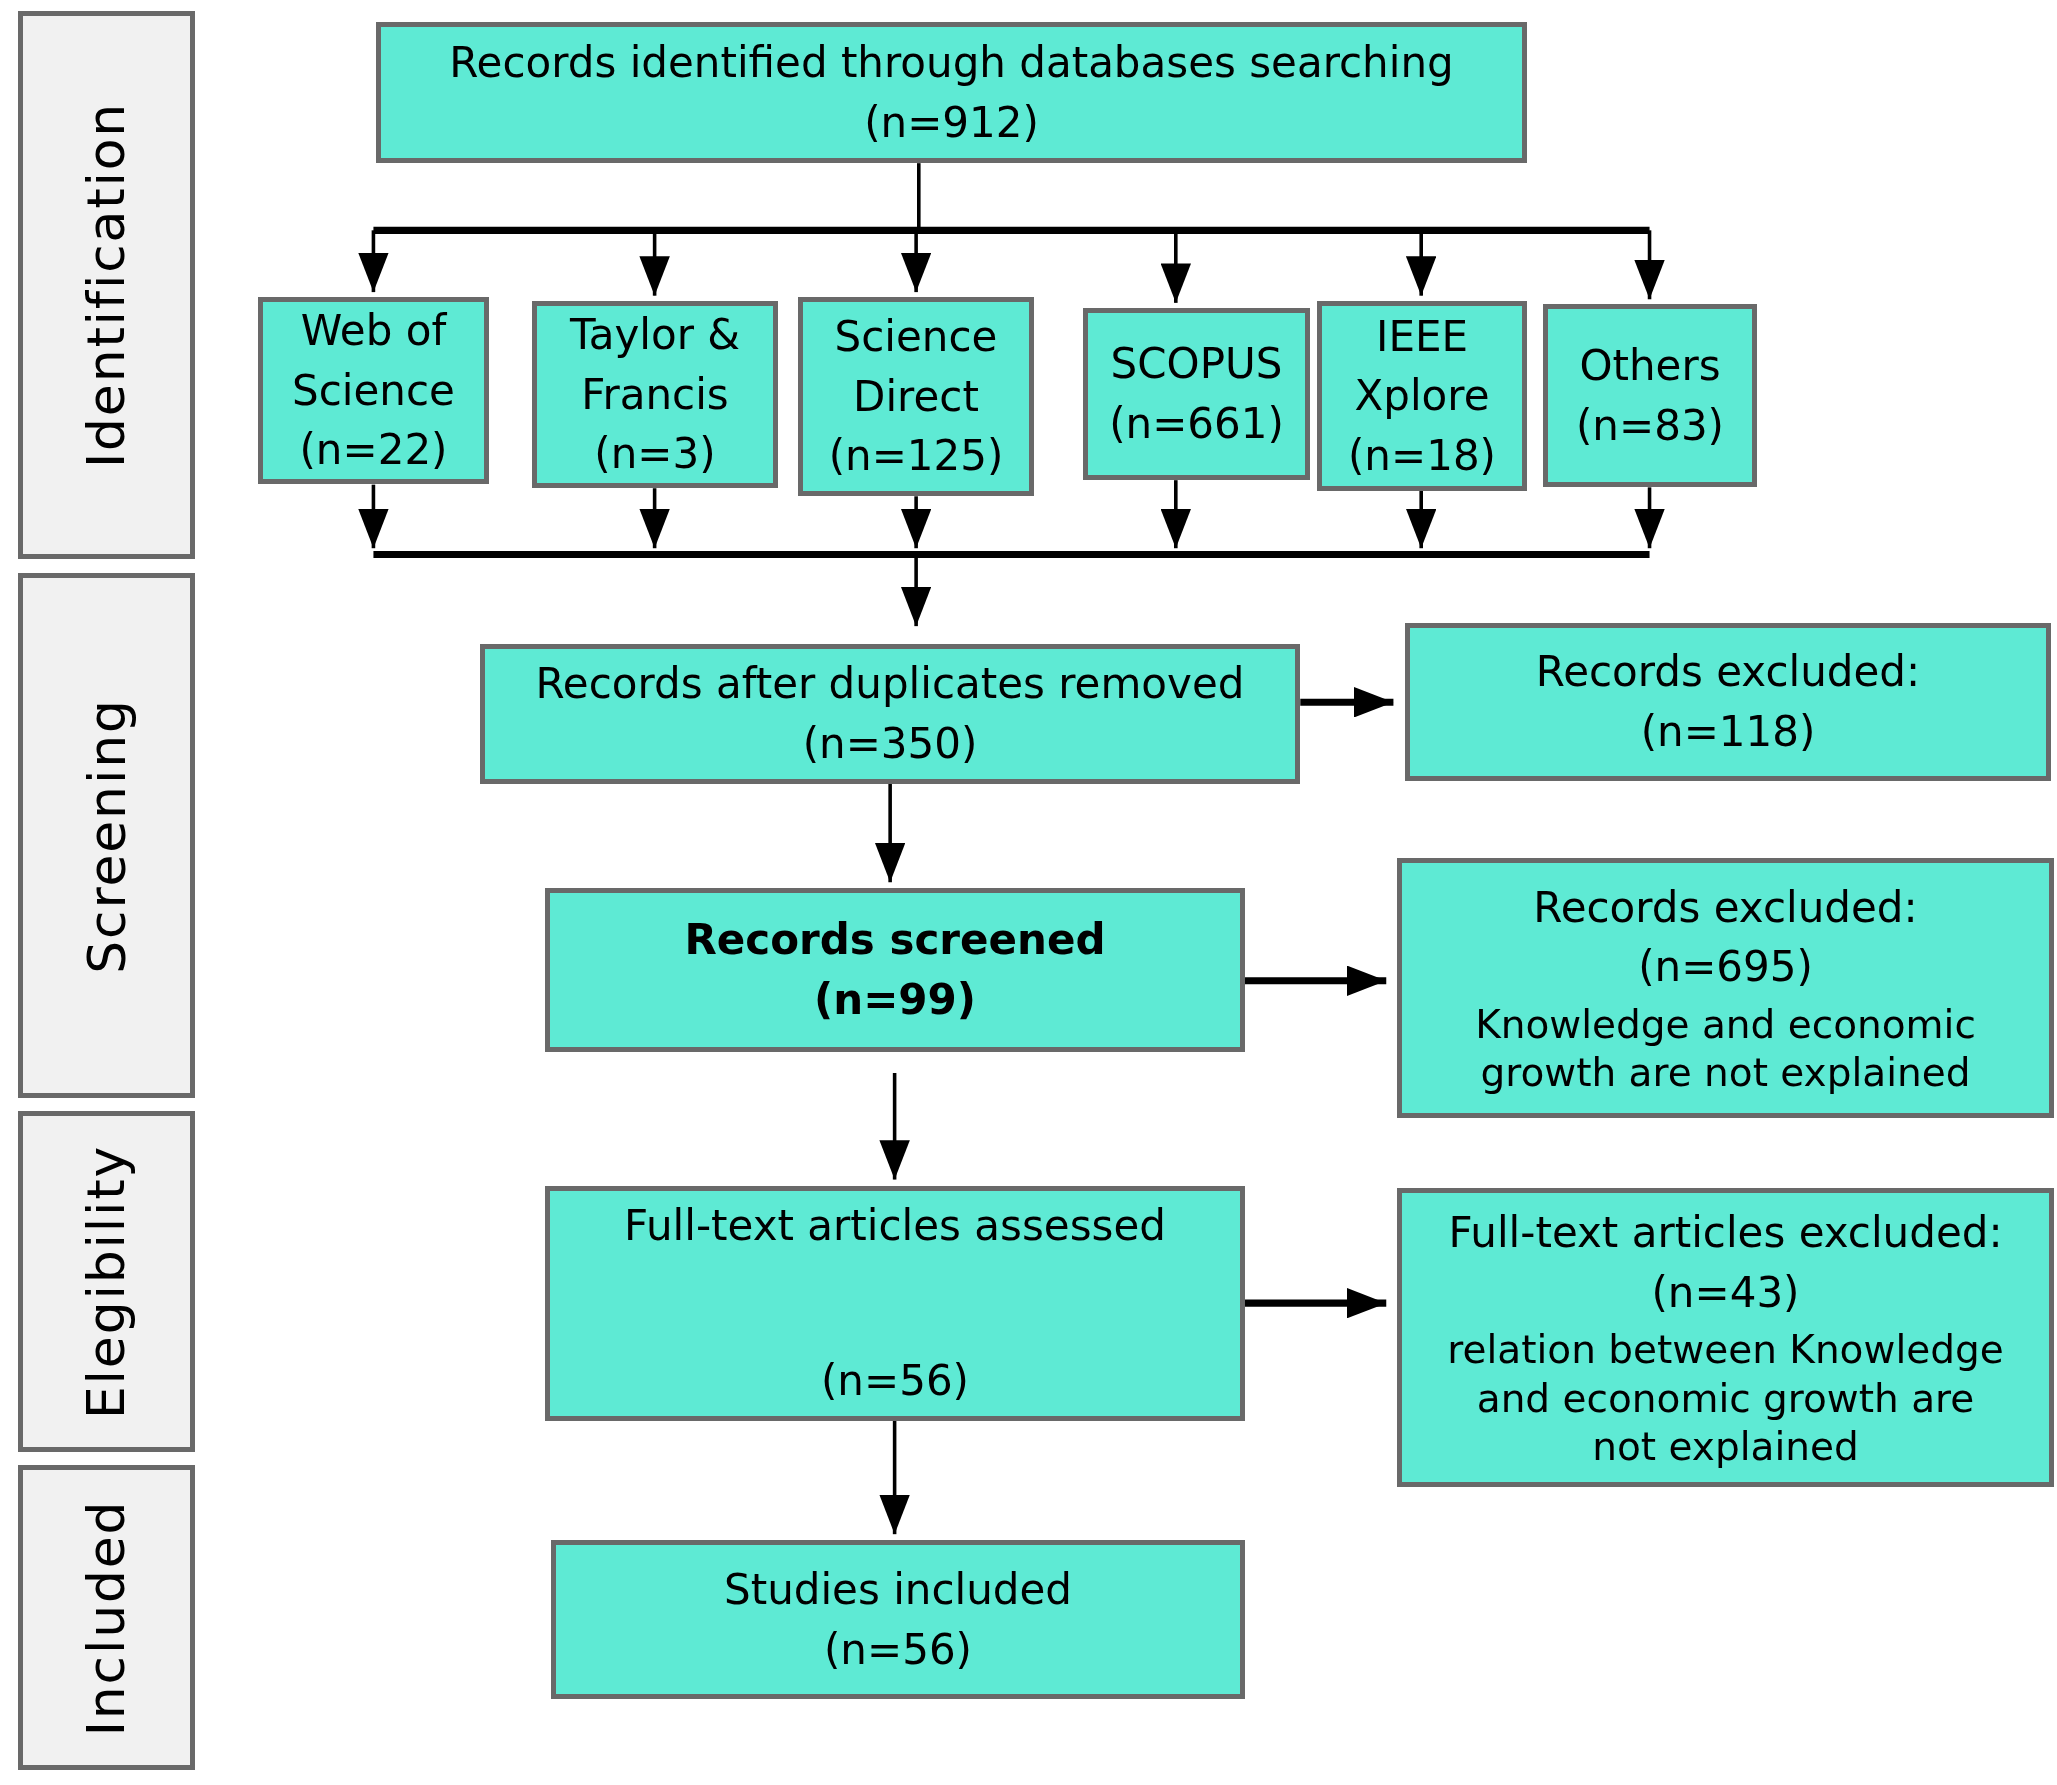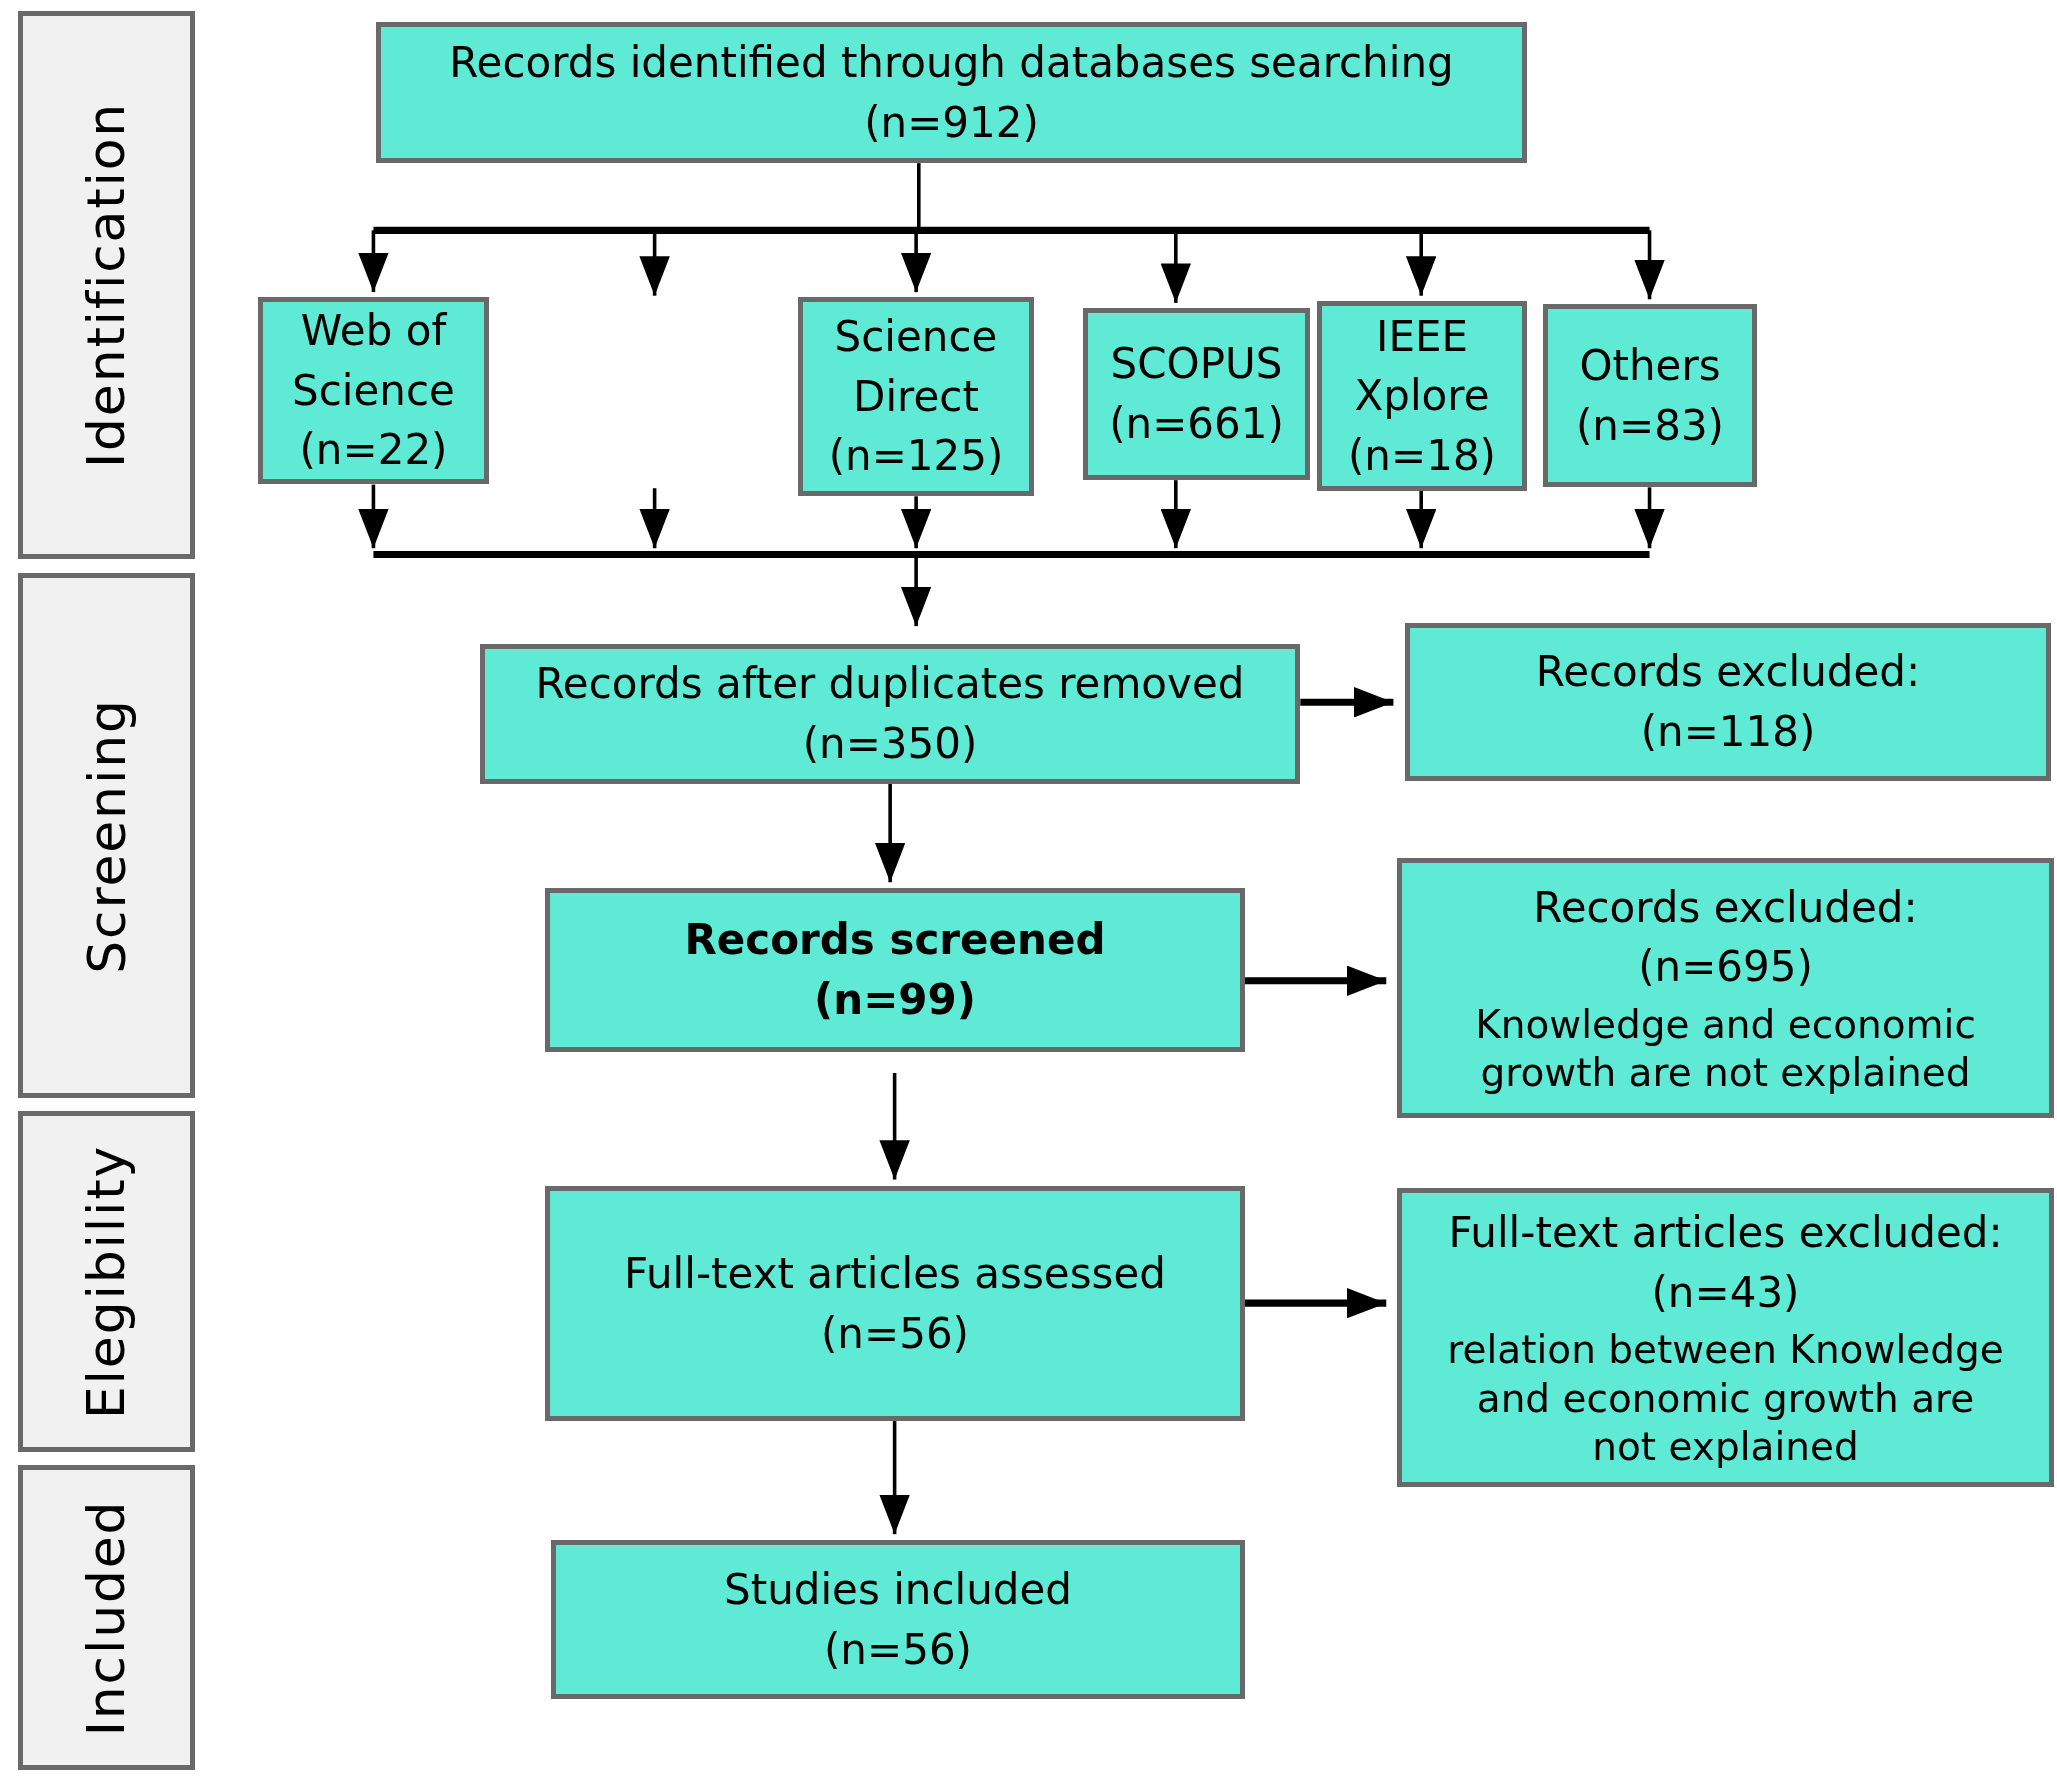--- a/index.html
+++ b/index.html
@@ -60,21 +60,21 @@
   
   .b-db0 { left: 258px;  top: 297px; width: 231px; height: 187px; text-align: center; }
   .b-db1 { left: 532px;  top: 301px; width: 246px; height: 187px; }
   .b-db2 { left: 798px;  top: 297px; width: 236px; height: 199px; }
   .b-db3 { left: 1062px; top: 308px; width: 227px; height: 172px; margin-left: 21px; }
   .b-db4 { left: 1317px; top: 301px; width: 210px; height: 190px; }
   .b-db5 { left: 1543px; top: 304px; width: 214px; height: 183px; }
   
   .b-dup      { left: 480px;  top: 632px;  width: 820px; height: 140px; margin-top: 12px; }
   .b-screened { left: 545px;  top: 888px;  width: 700px; height: 164px; font-weight: bold; }
-  .b-fulltext { left: 545px;  top: 1186px; width: 700px; height: 235px; }
+  .b-fulltext { left: 545px;  top: 1186px; width: 700px; height: 235px; justify-content: space-between; }
   .b-studies  { left: 551px;  top: 1540px; width: 694px; height: 159px; }
   
   .b-exc1 { left: 1405px; top: 623px;  width: 646px; height: 158px; }
   .b-exc2 { left: 1397px; top: 858px;  width: 657px; height: 260px; }
   .b-exc3 { left: 1397px; top: 1188px; width: 657px; height: 299px; }
   
   .s-identification { left: 18px; top: 10.7px;   width: 177px; height: 548px; }
   .s-screening      { left: 18px; top: 573px;  width: 177px; height: 525px; }
   .s-elegibility    { left: 18px; top: 1111px; width: 177px; height: 341px; }
   .s-included       { left: 18px; top: 1465px; width: 177px; height: 305px; }
@@ -139,20 +139,24 @@
 
   <div class="fbox b-source">
     <span>Records identified through databases searching</span>
     <span>(n=912)</span>
   </div>
 
   <div class="fbox b-db0">
     <span>Web of Science</span>
     <span>(n=22)</span>
   </div>
+  <div class="fbox b-db1">
+    <span>Taylor &amp; Francis</span>
+    <span>(n=3)</span>
+  </div>
   <div class="fbox b-db2">
     <span>Science Direct</span>
     <span>(n=125)</span>
   </div>
   <div class="fbox b-db3">
     <span>SCOPUS</span>
     <span>(n=661)</span>
   </div>
   <div class="fbox b-db4">
     <span>IEEE Xplore</span>

